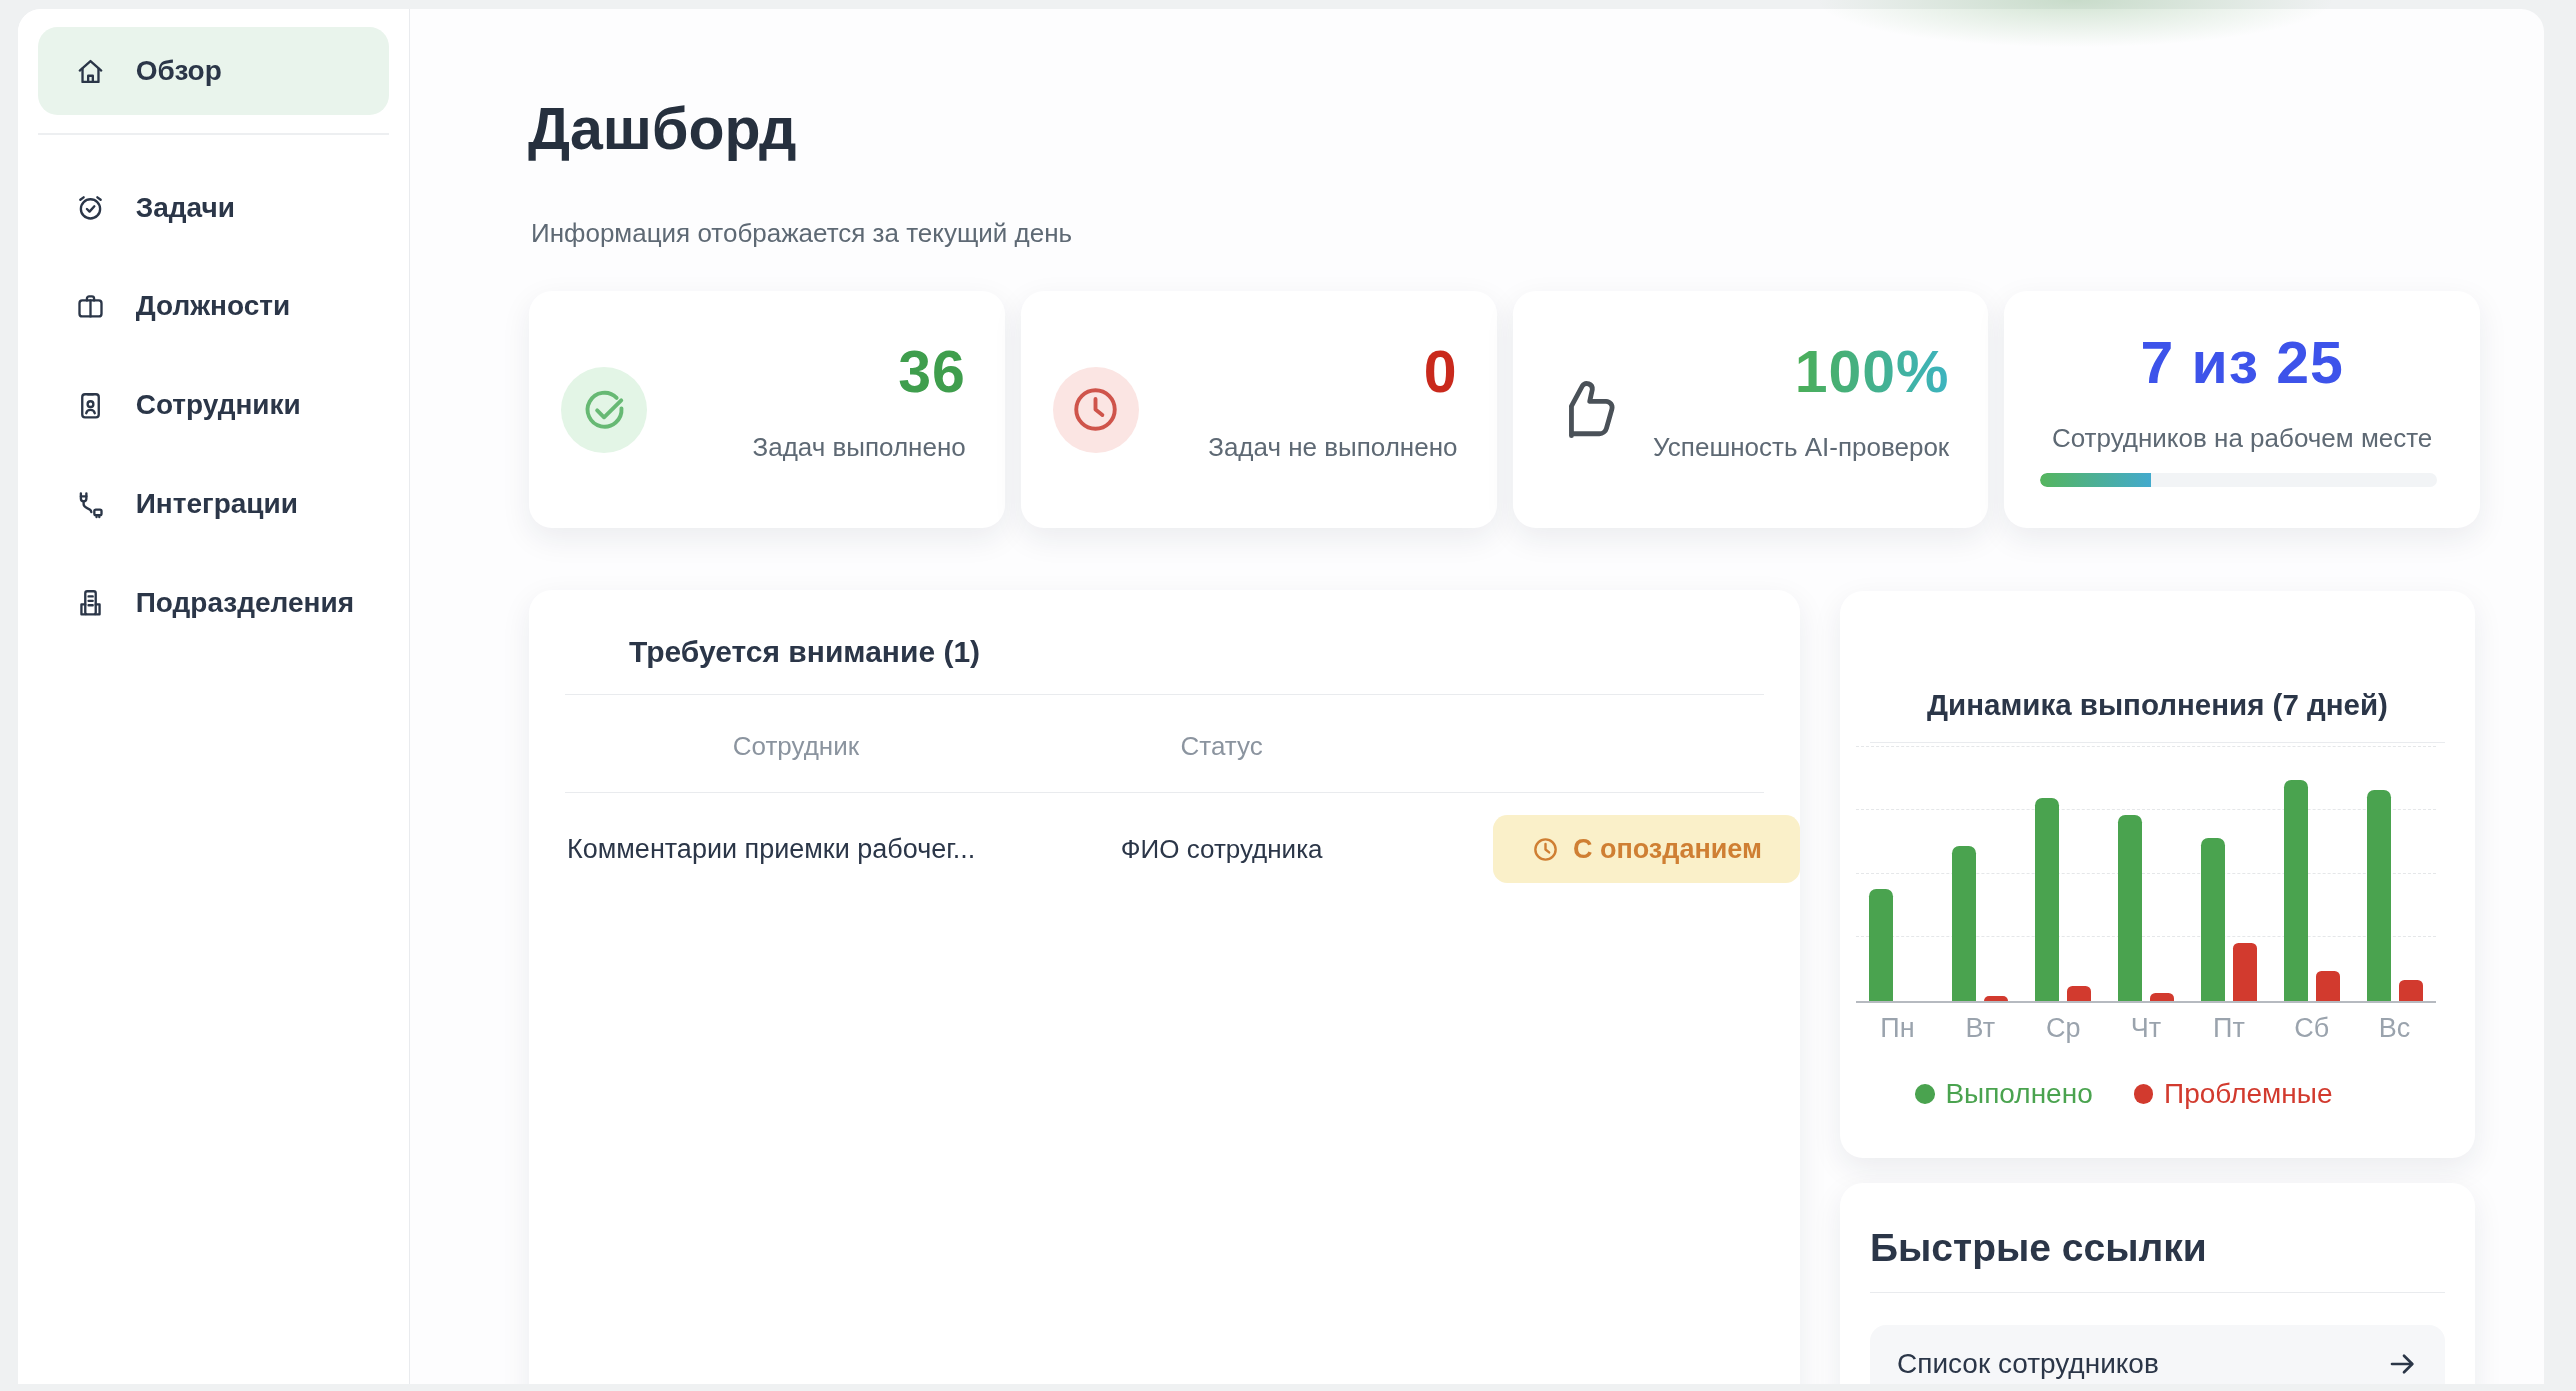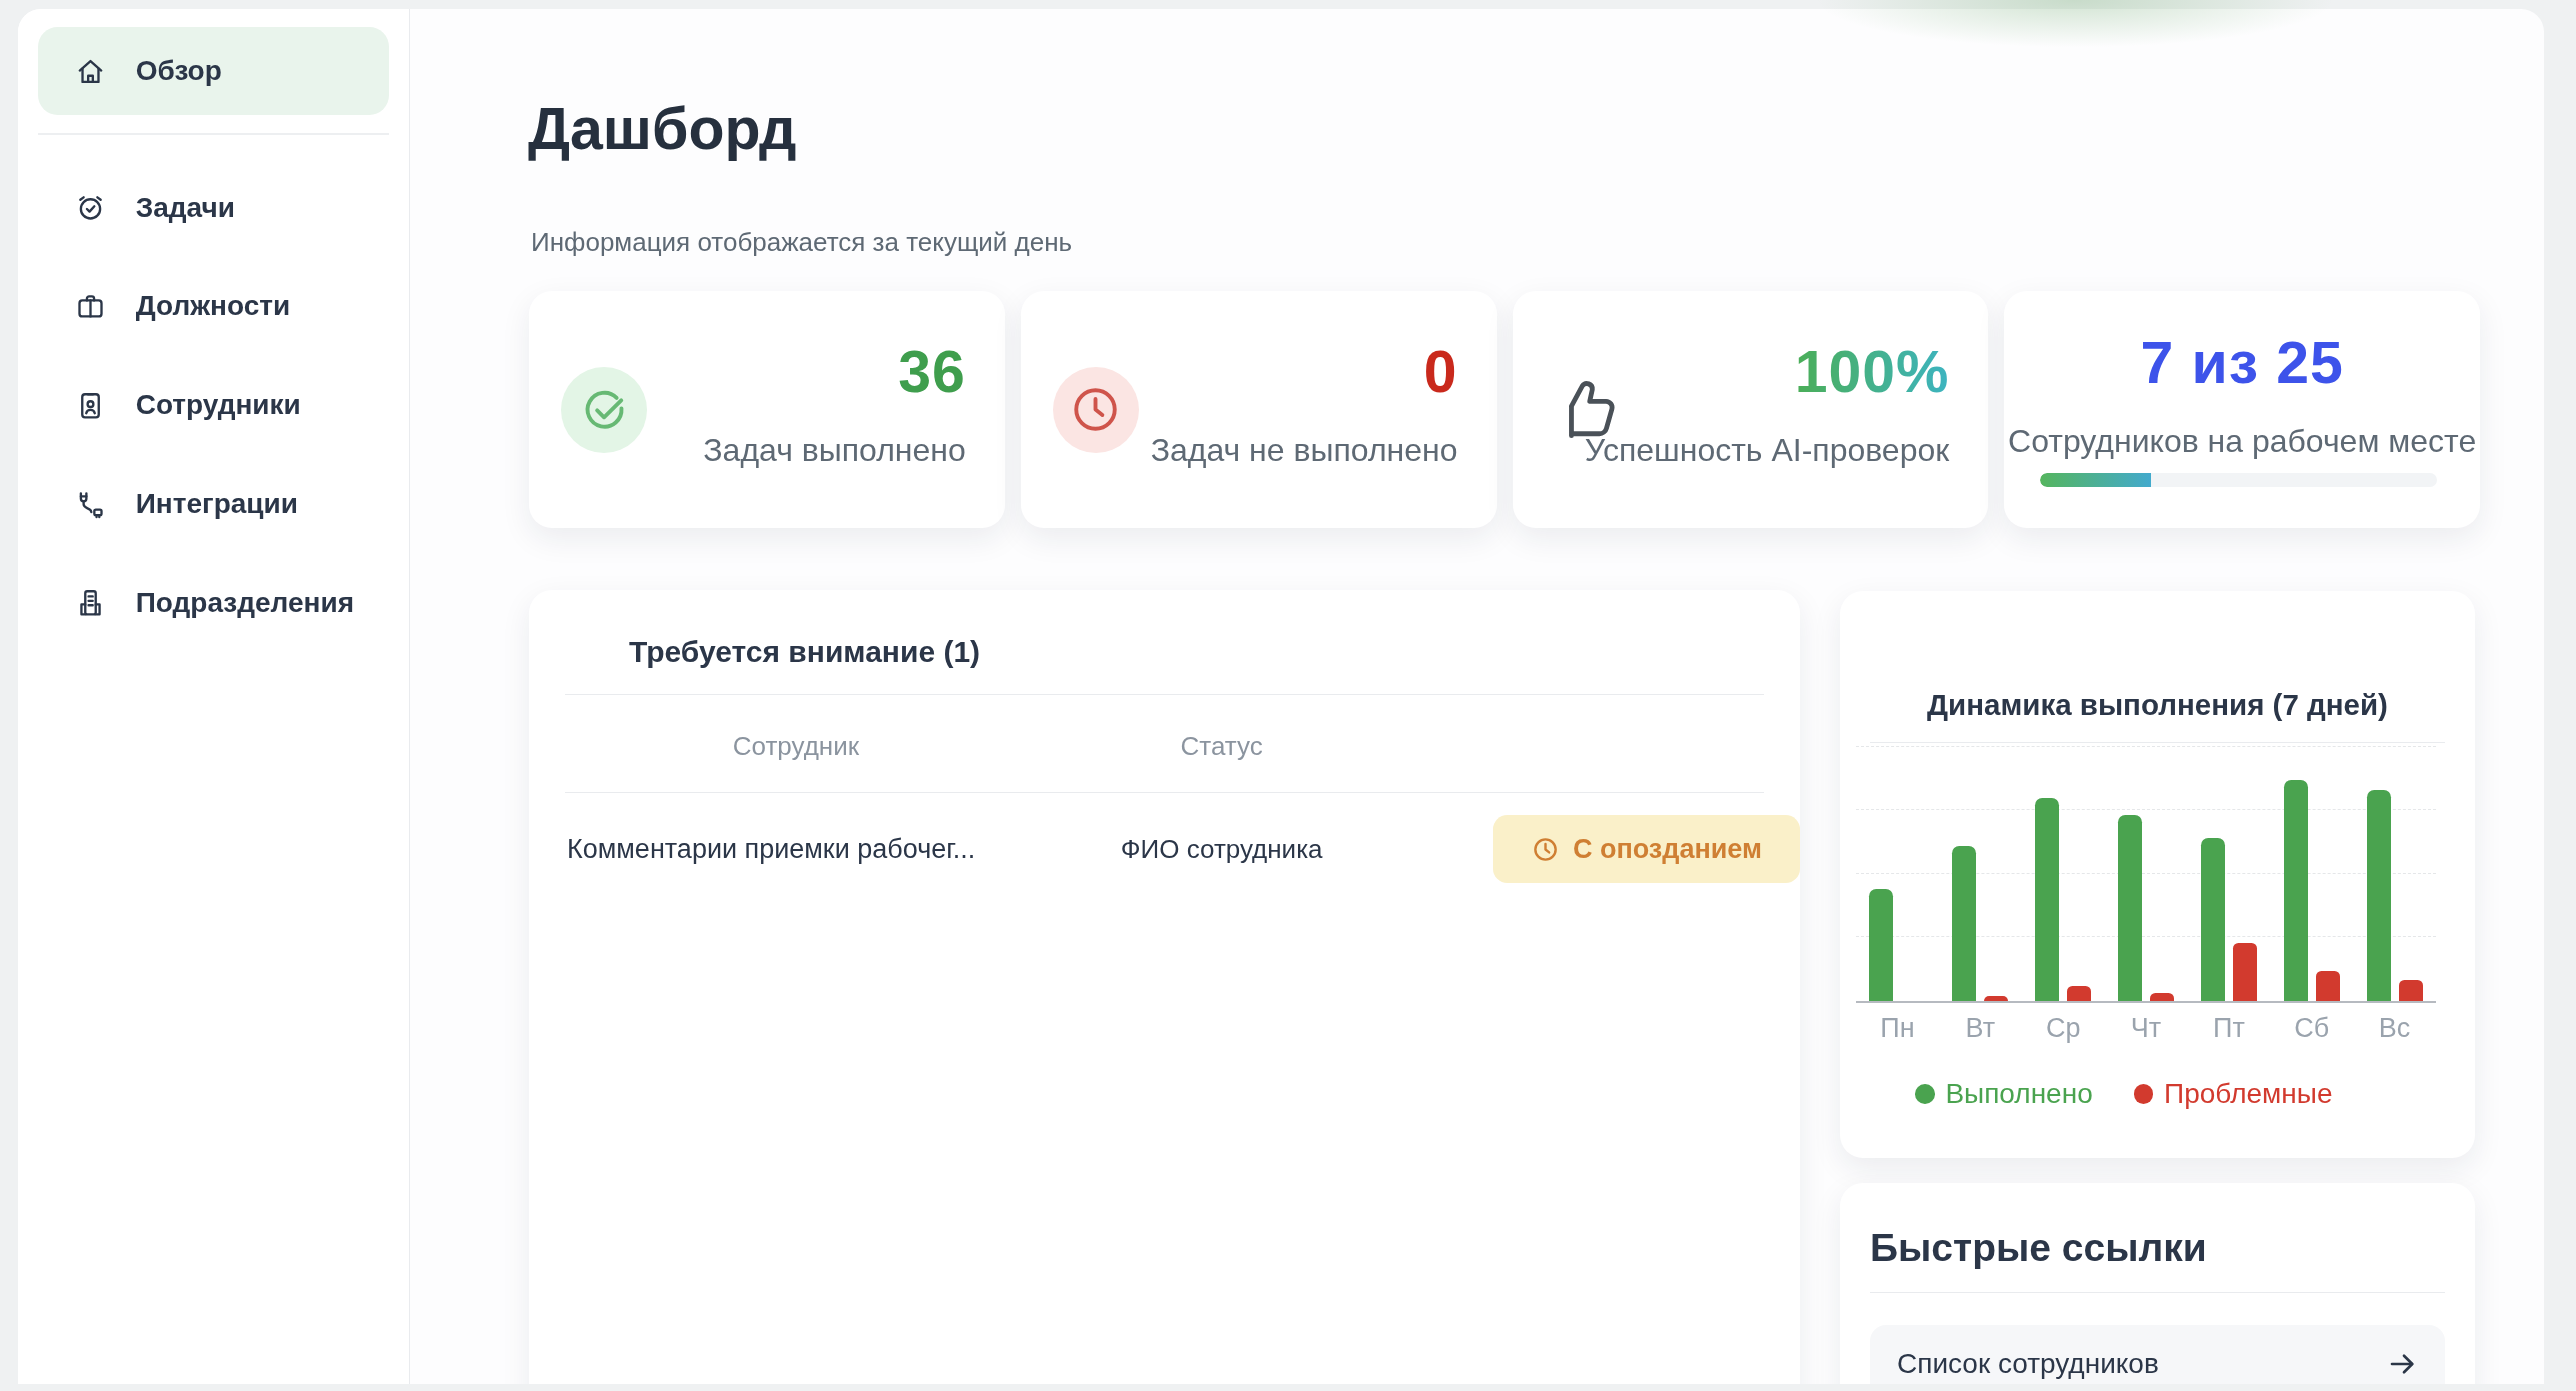--- a/index.html
+++ b/index.html
@@ -18,38 +18,38 @@
              border-radius:19.7px;padding-left:36px;cursor:pointer;font-size:28px;font-weight:600;color:#2b3648;}
   .side-item.active{background:#e9f4ec;}
   .side-item .icon{width:33px;height:33px;flex:0 0 auto;color:#2b3648;}
   .side-divider{height:1.8px;background:#edeff1;margin:18px 19.7px 29px 19.7px;}
 
   .icon svg{width:100%;height:100%;fill:none;stroke:currentColor;stroke-width:1.7;
             stroke-linecap:round;stroke-linejoin:round;display:block;}
 
   
   .page-title{position:absolute;left:510px;top:86px;font-size:59px;font-weight:700;color:#26303e;margin:0;}
-  .subtitle{position:absolute;left:513px;top:218px;font-size:26px;color:#5e6974;margin:0;}
+  .subtitle{position:absolute;left:513px;top:209px;font-size:26px;color:#5e6974;margin:0;}
 
   
   .card{position:absolute;background:#ffffff;border-radius:23px;
         box-shadow:0 10.7px 30px rgba(25,39,62,0.08);}
 
   
   .stats{position:absolute;left:511px;top:282px;width:1951px;height:237px;display:flex;gap:16px;}
   .stat-card{position:relative;flex:1 1 0;background:#fff;border-radius:23px;
              box-shadow:0 10.7px 30px rgba(25,39,62,0.08);}
   .stat-circle{position:absolute;left:32px;top:50%;transform:translateY(-50%);
                width:86px;height:86px;border-radius:50%;display:flex;align-items:center;justify-content:center;}
   .stat-circle .icon{width:55px;height:55px;}
   .stat-plain-icon{position:absolute;left:36px;top:50%;transform:translateY(-50%);width:77px;height:77px;color:#4a5158;}
   .stat-plain-icon svg{stroke-width:1.5;}
   .stat-value{position:absolute;right:39px;top:47px;font-size:59px;font-weight:700;text-align:right;letter-spacing:0.9px;}
   .stat-value.grad{background:linear-gradient(90deg,#4bae57,#3db4c0);-webkit-background-clip:text;background-clip:text;color:transparent;}
-  .stat-label{position:absolute;right:39px;top:141px;font-size:32px;color:#5e6974;}
+  .stat-label{position:absolute;right:39px;top:141px;font-size:26px;color:#5e6974;}
   .stat-card.centered .stat-value{left:0;right:0;top:38px;text-align:center;}
   .stat-card.centered .stat-label{left:0;right:0;top:132px;text-align:center;}
   .progress-track{position:absolute;left:36px;right:43px;top:182px;height:14.3px;border-radius:8px;background:#f2f4f6;overflow:hidden;}
   .progress-fill{display:block;height:100%;border-radius:8px 0 0 8px;background:linear-gradient(90deg,#55b55e,#43aacd);}
 
   
   .attention{left:511px;top:581px;width:1271px;height:850px;}
   .card-head{display:flex;align-items:center;gap:23px;}
   .attention .card-head{padding:41px 36px 21.5px 36px;}
   .warn-ic{width:41px;height:41px;color:#cd372b;}

